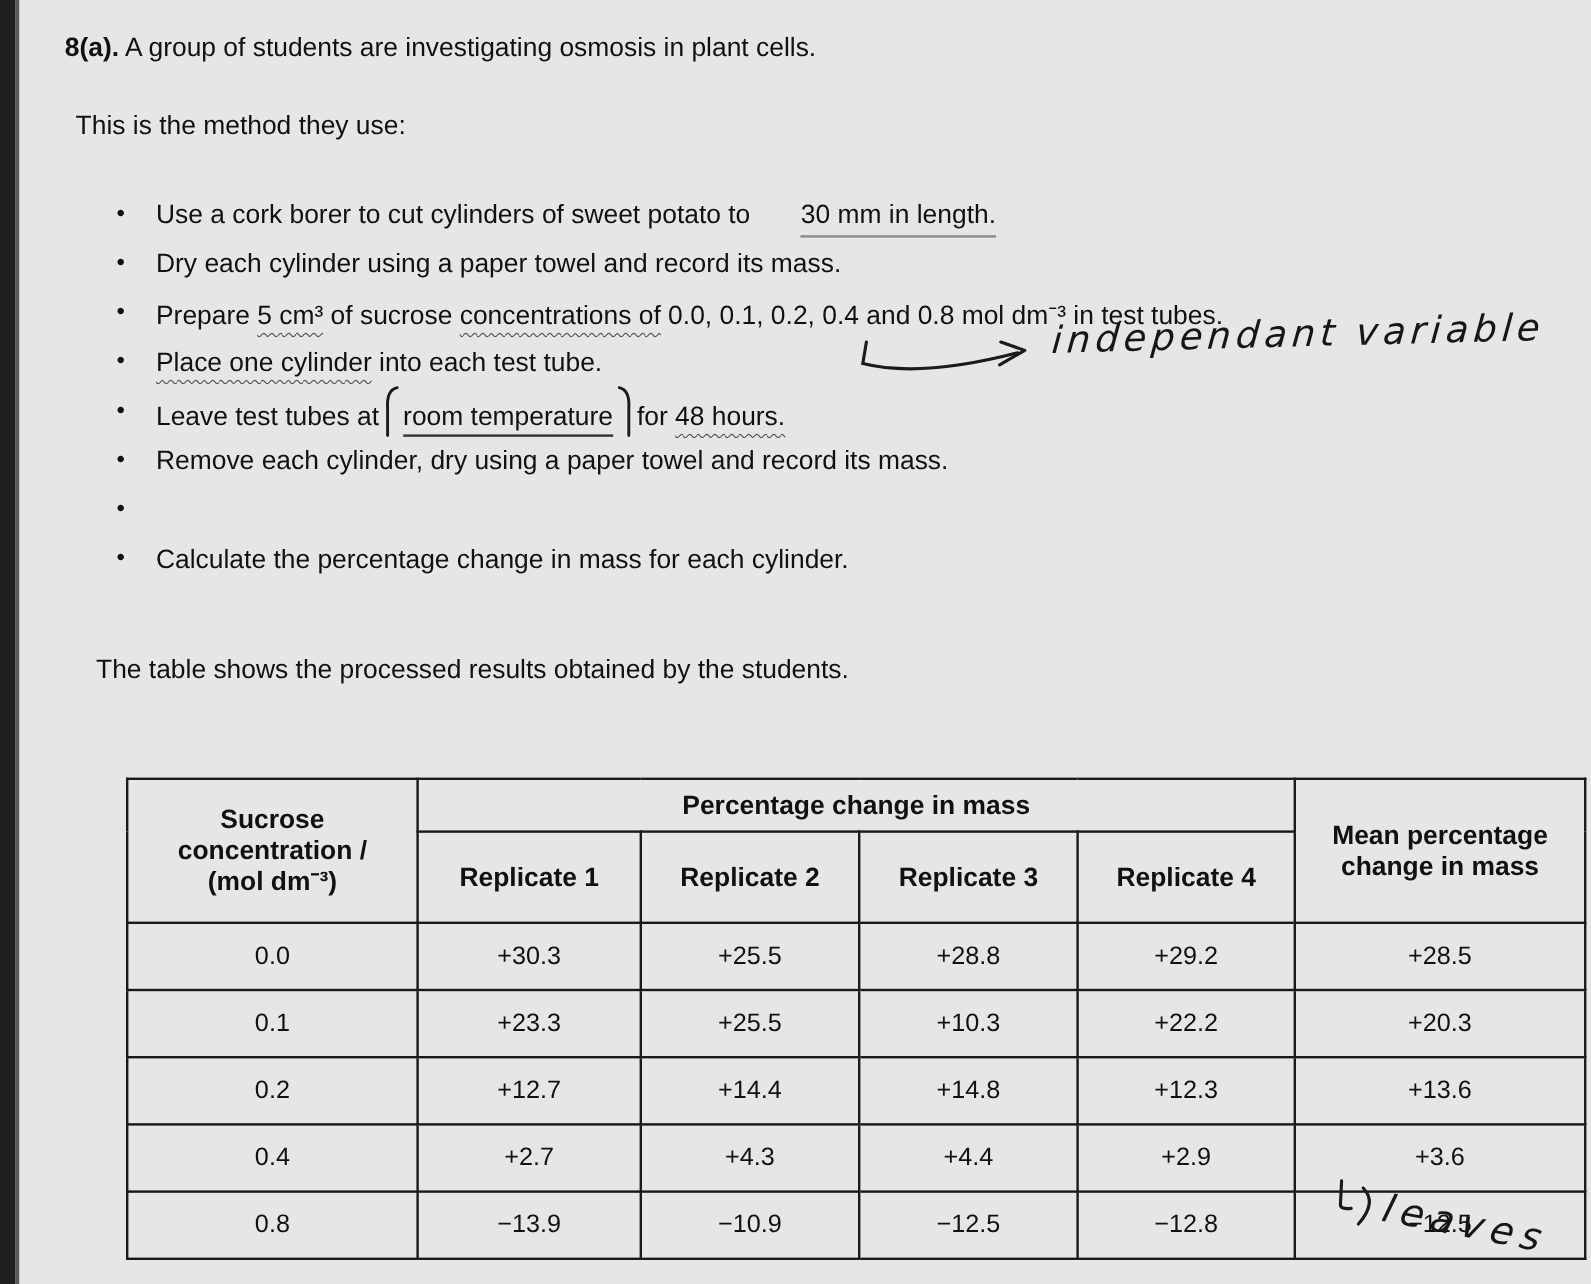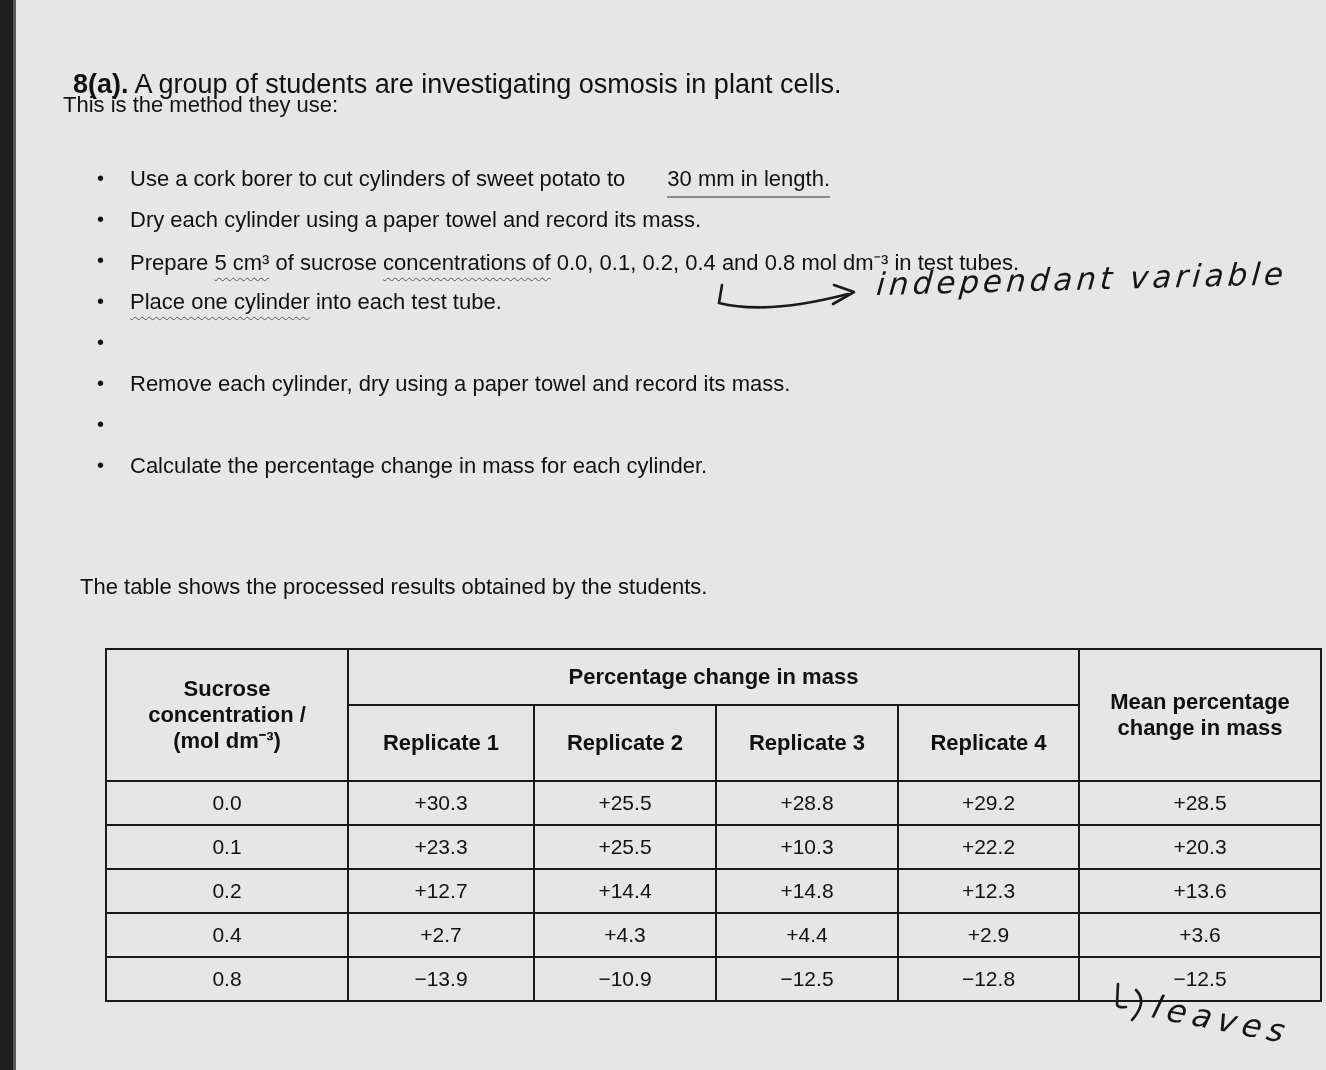--- a/index.html
+++ b/index.html
@@ -6,39 +6,39 @@
   body{
     width:1326px;height:1070px;position:relative;overflow:hidden;
     background:#e6e6e6;
     font-family:"Liberation Sans",sans-serif;
     color:#111;
   }
   .edge-bar{position:absolute;left:0;top:0;width:13px;height:1070px;background:#1f1f1f;}
   .edge-bar-soft{position:absolute;left:13px;top:0;width:3px;height:1070px;background:#5a5a5a;}
 
   .abs{position:absolute;}
-  .qline{left:73px;top:26px;font-size:27px;line-height:28px;margin-top:44px;}
+  .qline{left:54px;top:26px;font-size:22px;line-height:28px;}
   .qnum{font-weight:bold;}
   .method-heading{left:63px;top:92px;font-size:22px;}
 
   .bullets{left:97px;top:158px;font-size:22px;}
   .bullet{height:41px;display:flex;align-items:center;white-space:nowrap;}
   .bullet .dot{width:33px;font-size:20px;}
   .u-straight{border-bottom:2px solid #8a8a8a;padding-bottom:5px;margin-left:36px;}
   .wavy{
     text-decoration-line:underline;
     text-decoration-style:wavy;
     text-decoration-color:#555;
     text-decoration-thickness:1px;
     text-underline-offset:7px;
   }
   .u-room{border-bottom:2px solid #333;padding-bottom:3px;}
   .hand-bracket{vertical-align:-12px;margin:0 3px;}
 
-  .caption{left:80px;top:574px;font-size:22px;}
+  .caption{left:80px;top:545px;font-size:22px;}
 
   
   .hand{
     font-style:italic;
     color:#161616;
     font-family:"DejaVu Sans","Liberation Sans",sans-serif;
   }
   .indep{
     left:878px;top:266px;font-size:31px;letter-spacing:4px;
     transform:rotate(-1.5deg) skewX(-6deg);transform-origin:left top;white-space:nowrap;
@@ -55,23 +55,23 @@
     position:absolute;left:105px;top:648px;
     border-collapse:collapse;table-layout:fixed;
     font-size:22px;
   }
   table.results th,table.results td{
     border:2px solid #1a1a1a;
     text-align:center;vertical-align:middle;
     padding:0;
   }
   table.results th{font-weight:bold;}
-  .hrow1{height:56px;}
+  .hrow1{height:44px;}
   .hrow2{height:76px;}
-  .drow{height:44px;font-size:21px;}
+  .drow{height:56px;font-size:21px;}
   .hdr-line{line-height:26px;}
 </style>
 </head>
 <body>
 
 <div class="edge-bar"></div>
 <div class="edge-bar-soft"></div>
 
 <div class="abs qline">
   <span class="qnum">8(a).</span>
@@ -92,20 +92,25 @@
   <div class="bullet">
     <span class="dot">•</span>
     <span><span>Prepare </span><span class="wavy">5 cm³</span><span> of sucrose </span><span class="wavy">concentrations of</span><span> 0.0, 0.1, 0.2, 0.4 and 0.8 mol dm⁻³ in test tubes.</span></span>
   </div>
   <div class="bullet">
     <span class="dot">•</span>
     <span><span class="wavy">Place one cylinder</span><span> into each test tube.</span></span>
   </div>
   <div class="bullet">
     <span class="dot">•</span>
+    <span><span>Leave test tubes at</span><svg class="hand-bracket" width="14" height="46" viewBox="0 0 14 46">
+          <path d="M12,3 Q3,5 4,20 L4,43" fill="none" stroke="#1a1a1a" stroke-width="2.4" stroke-linecap="round"></path>
+        </svg><span class="u-room">room temperature</span><svg class="hand-bracket" width="14" height="46" viewBox="0 0 14 46">
+          <path d="M2,3 Q11,5 10,20 L10,43" fill="none" stroke="#1a1a1a" stroke-width="2.4" stroke-linecap="round"></path>
+        </svg><span>for </span><span class="wavy">48 hours.</span></span>
   </div>
   <div class="bullet">
     <span class="dot">•</span>
     <span>Remove each cylinder, dry using a paper towel and record its mass.</span>
   </div>
   <div class="bullet">
     <span class="dot">•</span>
   </div>
   <div class="bullet">
     <span class="dot">•</span>

